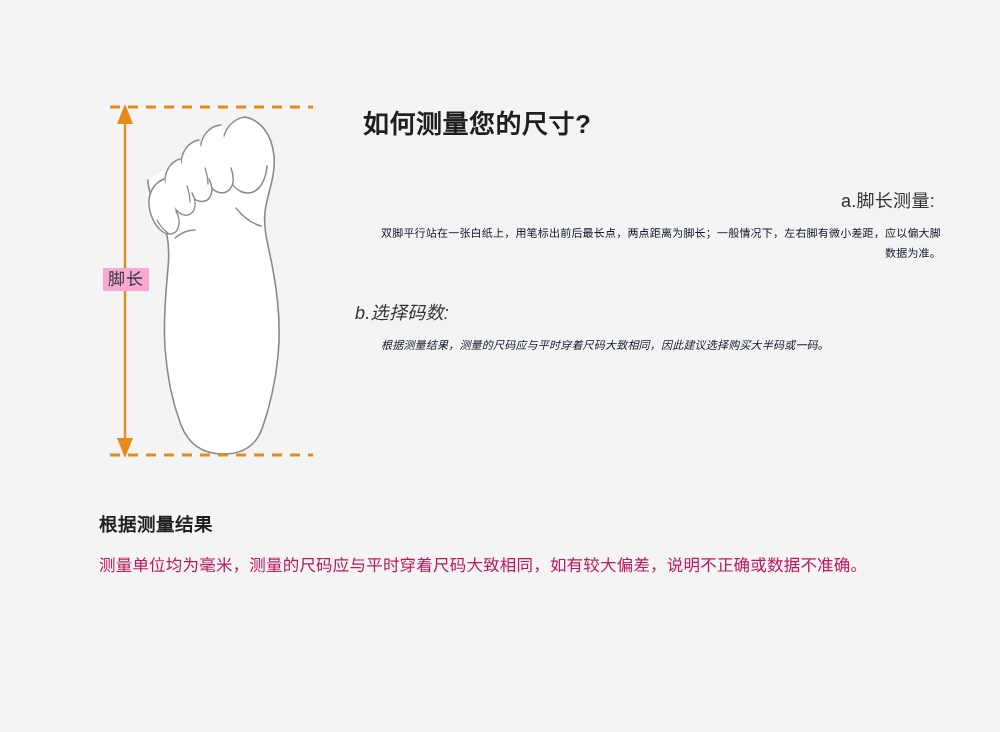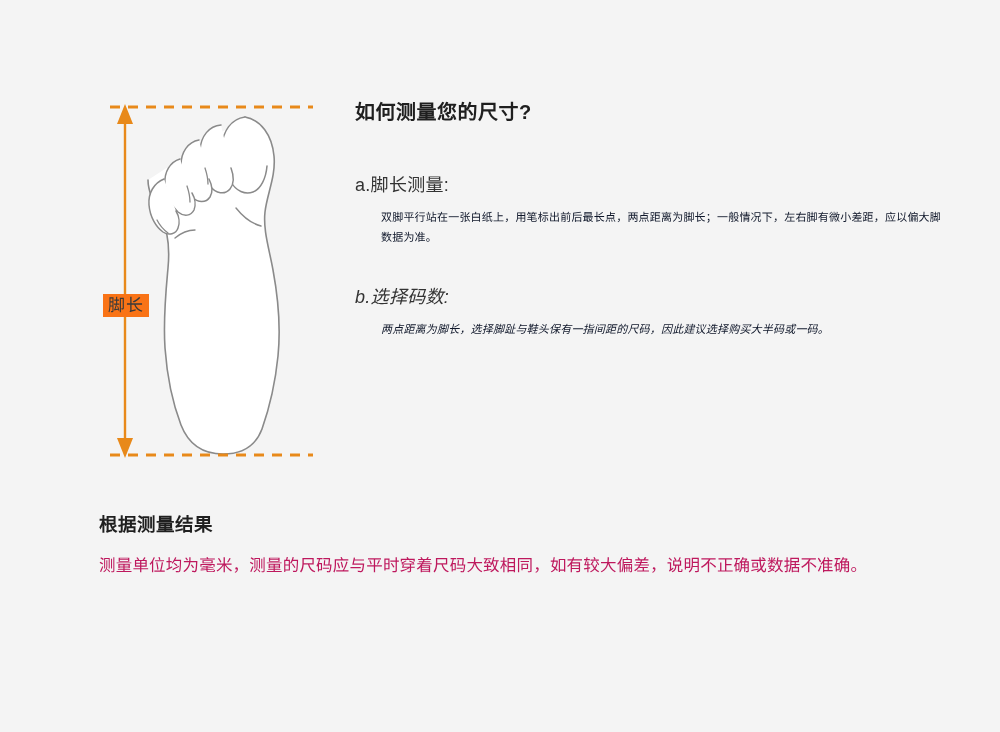--- a/index.html
+++ b/index.html
@@ -50,31 +50,31 @@
   }
 
   
   .instructions {
     position: absolute;
     left: 355px;
     top: 100px;
     width: 580px;
   }
   .title {
-    font-size: 20px;
+    font-size: 26px;
     font-weight: bold;
     color: #1f1f1f;
     letter-spacing: 0.5px;
-    margin: 0;
+    margin: 8px;
     line-height: 1.25;
   }
   .step {
     margin-top: 0;
   }
-  .step-a { margin-top: 47px; }
+  .step-a { margin-top: 47px; text-align: right; }
   .step-b { margin-top: 37px; font-style: italic; }
 
   .step-head {
     font-size: 18px;
     color: #333333;
     line-height: 1.5;
     margin: 0 0 6px 0;
     letter-spacing: 0.3px;
   }
   .step-body {
@@ -172,35 +172,35 @@
 
       <line x1="15" y1="17" x2="218" y2="17" stroke="#e8891a" stroke-width="3" stroke-dasharray="10 8" stroke-linecap="butt"></line>
 
       <line x1="15" y1="365" x2="218" y2="365" stroke="#e8891a" stroke-width="3" stroke-dasharray="10 8" stroke-linecap="butt"></line>
 
       <line x1="30" y1="22" x2="30" y2="360" stroke="#e8891a" stroke-width="2.4"></line>
       <polygon points="30,14 38,34 22,34" fill="#e8891a"></polygon>
       <polygon points="30,368 38,348 22,348" fill="#e8891a"></polygon>
     </svg>
 
-    <span class="foot-length-label" style="left:8px; top:178px; background:#f97316; padding:3px 5px;margin-top:26px;">脚长</span>
+    <span class="foot-length-label" style="left:8px; top:178px; background:#f9a8d4; padding:3px 5px;">脚长</span>
   </div>
 
   <div class="instructions">
 
     <h1 class="title">如何测量您的尺寸?</h1>
 
     <div class="step step-a">
       <p class="step-head">a.脚长测量:</p>
       <p class="step-body">双脚平行站在一张白纸上，用笔标出前后最长点，两点距离为脚长；一般情况下，左右脚有微小差距，应以偏大脚数据为准。</p>
     </div>
 
     <div class="step step-b">
       <p class="step-head">b.选择码数:</p>
-      <p class="step-body">两点距离为脚长，选择脚趾与鞋头保有一指间距的尺码，因此建议选择购买大半码或一码。</p>
+      <p class="step-body">根据测量结果，测量的尺码应与平时穿着尺码大致相同，因此建议选择购买大半码或一码。</p>
     </div>
   </div>
 
   <div class="tips">
     <p class="tips-title">根据测量结果</p>
     <p class="tips-body">测量单位均为毫米，测量的尺码应与平时穿着尺码大致相同，如有较大偏差，说明不正确或数据不准确。</p>
   </div>
 
 </div>
 

